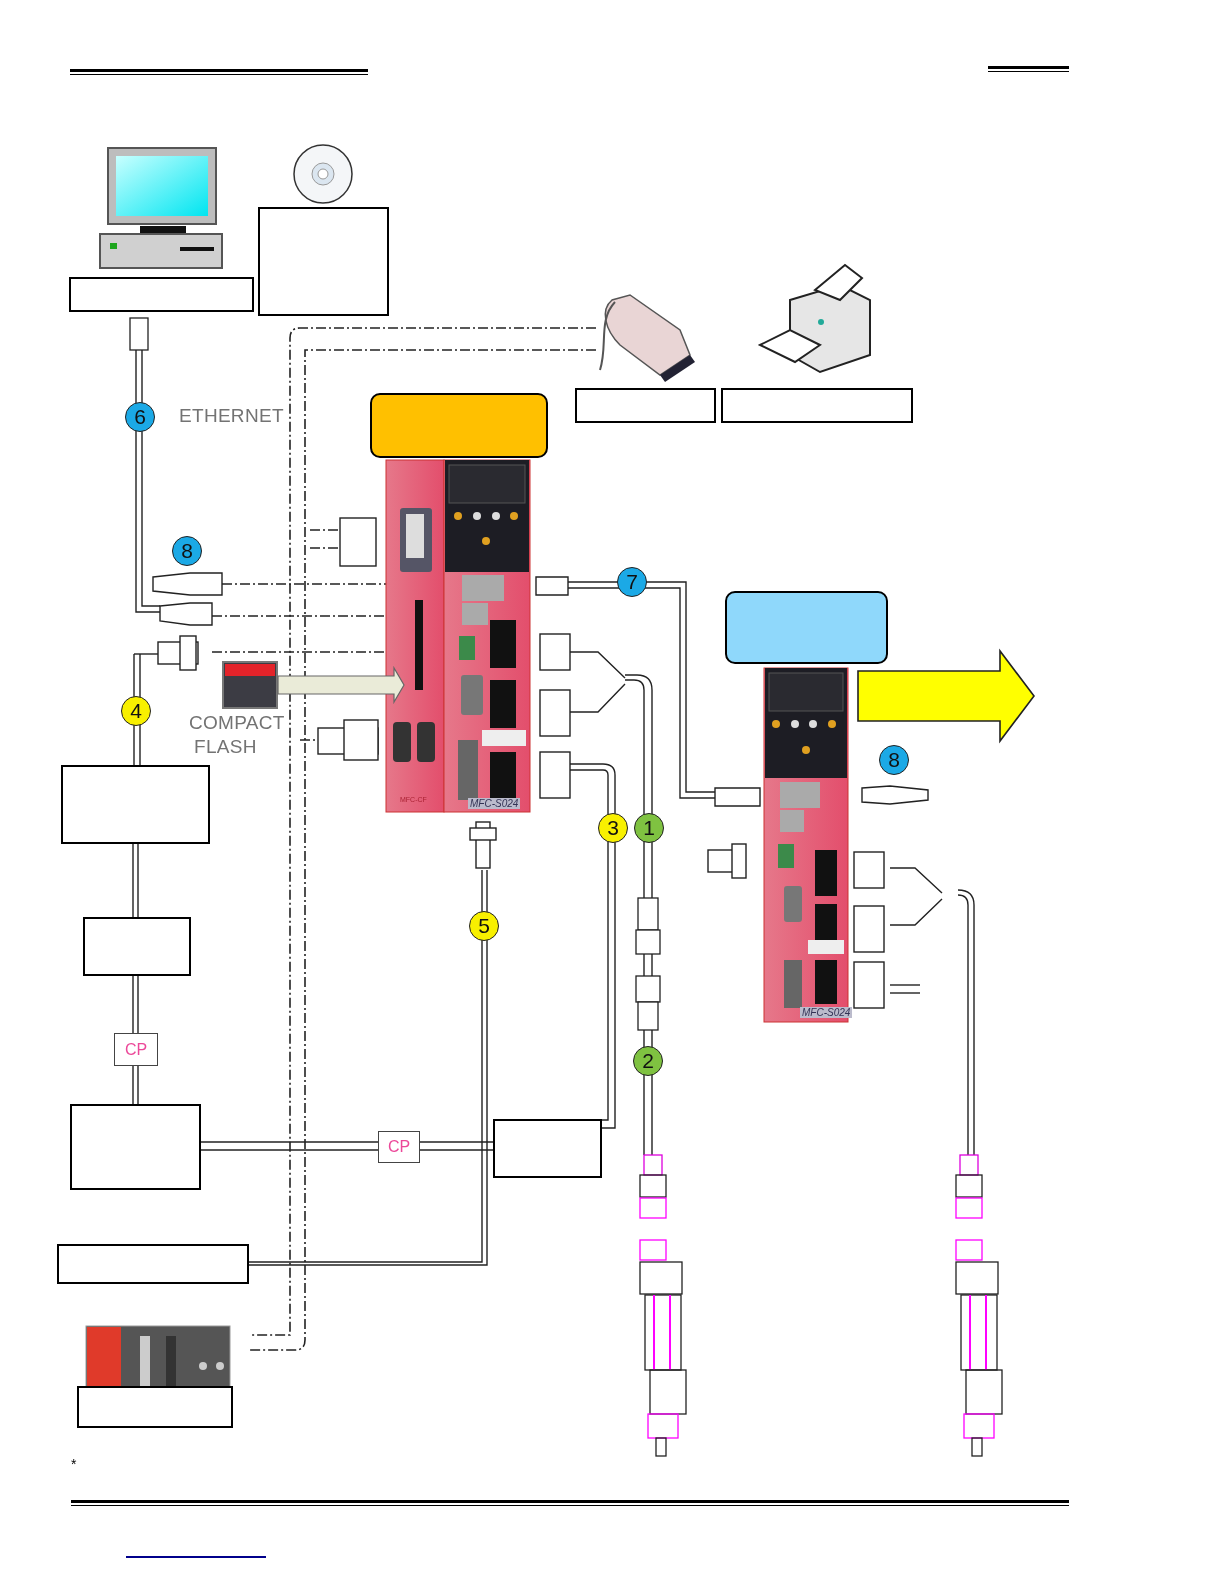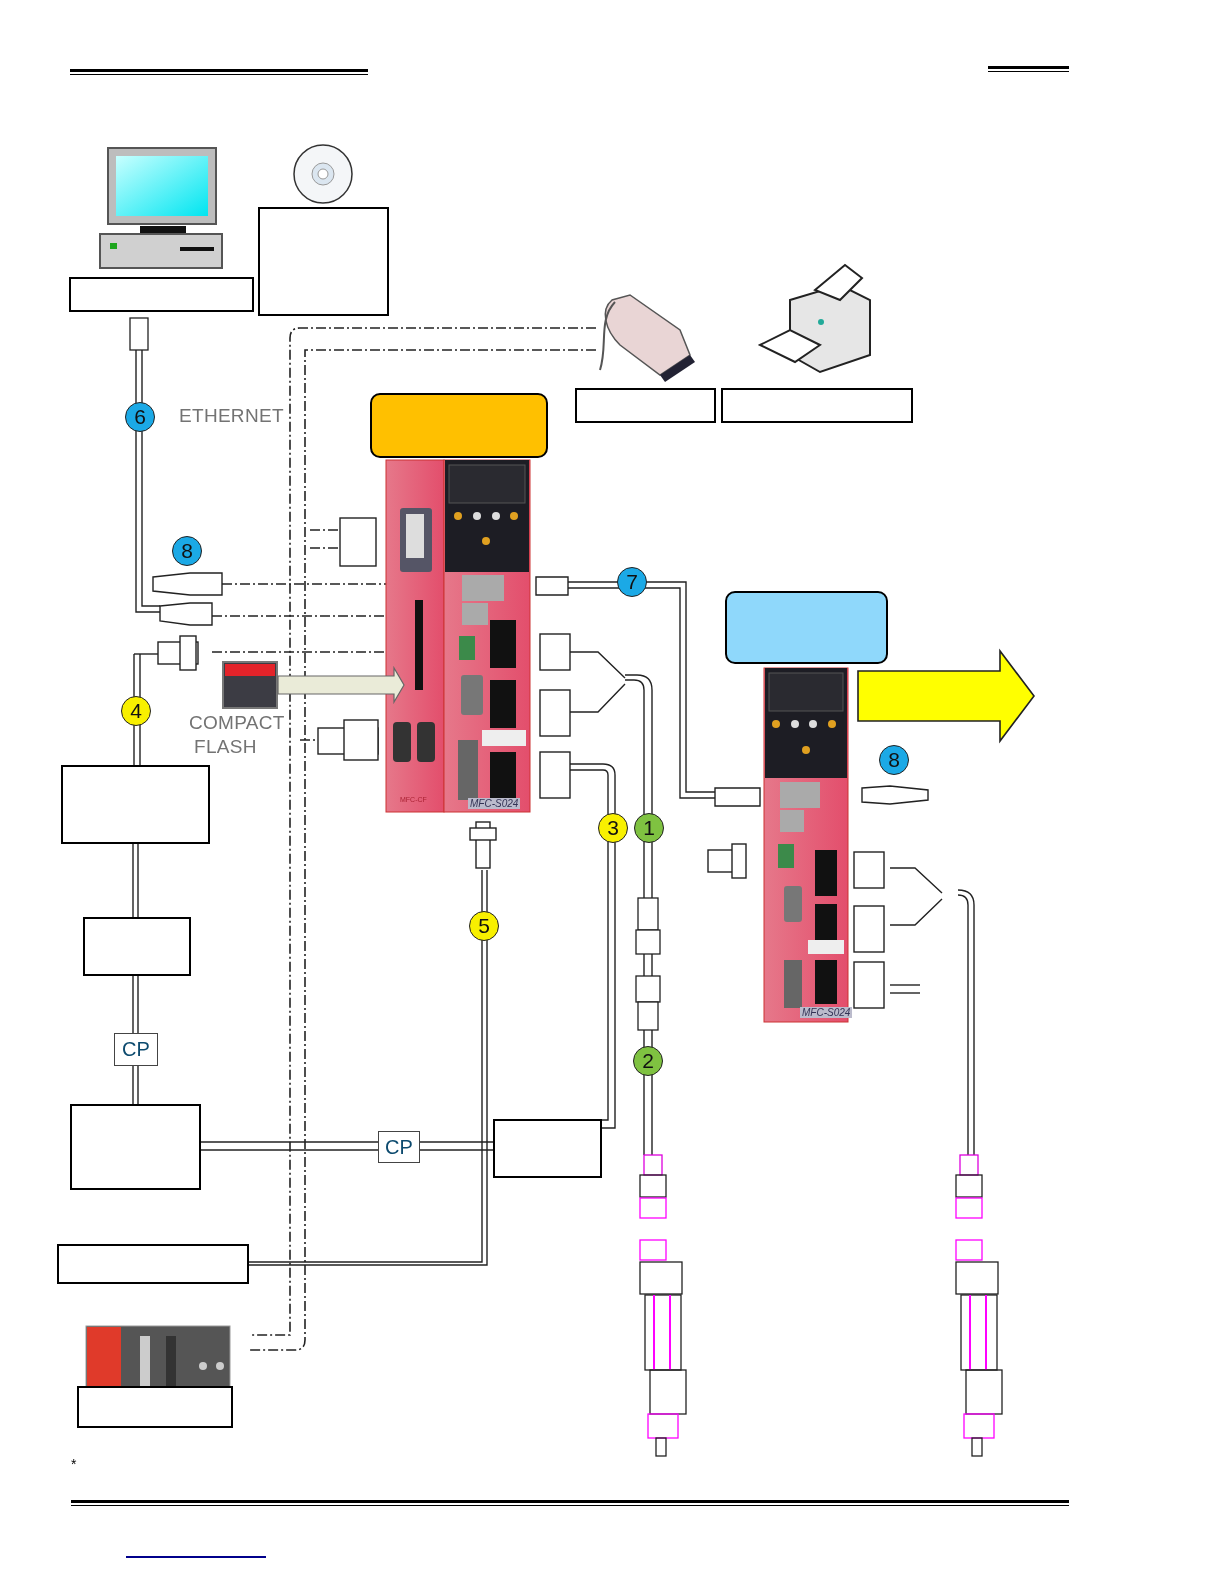--- a/index.html
+++ b/index.html
@@ -5,21 +5,21 @@
   html,body{margin:0;padding:0;background:#fff;}
   body{width:1224px;height:1584px;position:relative;overflow:hidden;font-family:"Liberation Sans",sans-serif;}
   .abs{position:absolute;}
   .box{position:absolute;border:2px solid #000;background:#fff;box-sizing:border-box;display:flex;align-items:center;justify-content:center;font-size:14px;color:#000;text-align:center;}
   .rule{position:absolute;border-top:3px solid #000;border-bottom:1.5px solid #000;height:2px;}
   .badge{position:absolute;width:30px;height:30px;border-radius:50%;border:1.5px solid #222;display:flex;align-items:center;justify-content:center;font-size:21px;color:#111;box-sizing:border-box;font-family:"Liberation Sans",sans-serif;}
   .b-blue{background:#1ba9e6;}
   .b-yellow{background:#f8f000;}
   .b-green{background:#7fc241;}
   .lbl{position:absolute;font-size:19px;color:#737373;letter-spacing:0.3px;}
-  .cp{position:absolute;border:1.5px solid #444;background:#fff;font-size:20px;color:#0c4a6e;display:flex;align-items:center;justify-content:center;box-sizing:border-box;}
+  .cp{position:absolute;border:1.5px solid #444;background:#fff;font-size:16px;color:#ec4899;display:flex;align-items:center;justify-content:center;box-sizing:border-box;}
   svg{position:absolute;left:0;top:0;}
   .footer-link{position:absolute;left:126px;top:1556px;width:140px;height:2px;background:#00008b;}
 </style>
 </head>
 <body>
 
 <div class="rule" style="left:70px;top:69px;width:298px;"></div>
 <div class="rule" style="left:988px;top:66px;width:81px;"></div>
 
 <svg width="1224" height="1584">

